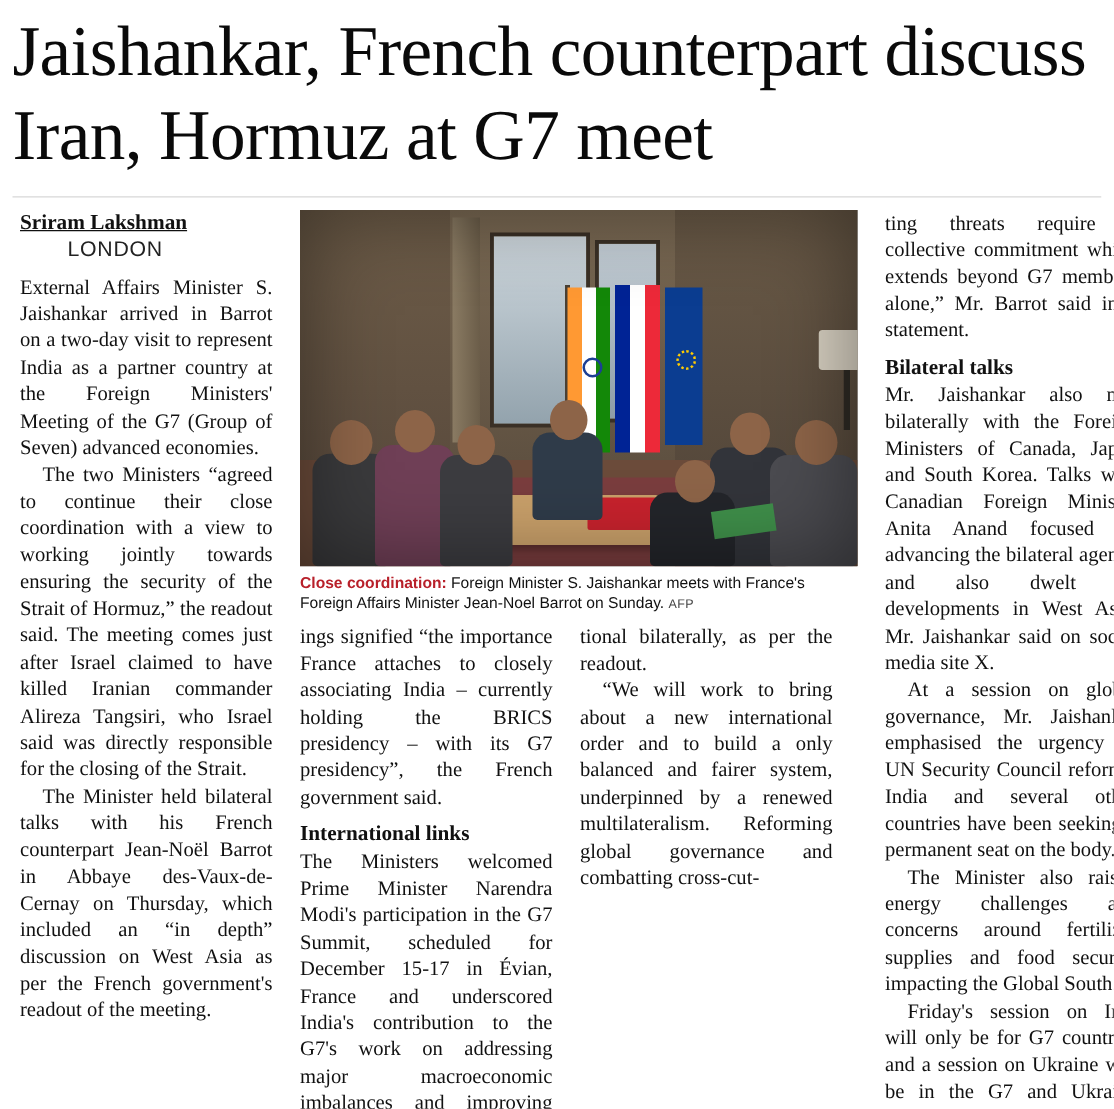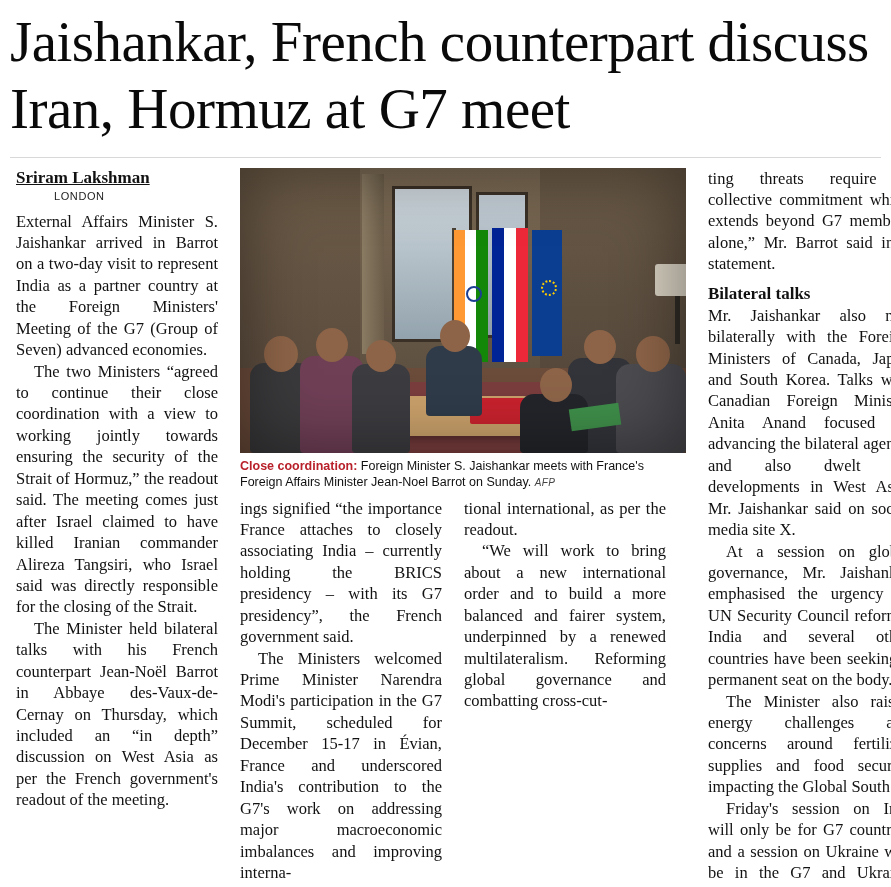--- a/index.html
+++ b/index.html
@@ -52,21 +52,21 @@
   .byline {
     font-family: "Liberation Serif", serif;
     font-weight: bold;
     font-size: 17px;
     text-decoration: underline;
     margin-bottom: 2px;
     color: #111;
   }
   .dateline {
     font-family: "Liberation Sans", sans-serif;
-    font-size: 11px;
+    font-size: 17px;
     letter-spacing: 0.6px;
     color: #222;
     margin-bottom: 9px;
     padding-left: 38px;
   }
   p.body {
     font-family: "Liberation Serif", serif;
     font-size: 16.5px;
     line-height: 1.30;
     text-align: justify;
@@ -103,21 +103,20 @@
     margin-top: 5px;
     width: 446px;
   }
   .caption b {
     color: #b8202a;
   }
   .credit {
     font-size: 10px;
     letter-spacing: 0.3px;
     color: #444;
-    font-style: italic;
   }
   .mid-cols {
     display: flex;
     gap: 22px;
     margin-top: 8px;
   }
   .mid-col {
     width: 202px;
     flex: 0 0 202px;
   }
@@ -220,25 +219,26 @@
           <div class="ph shade-vig"></div>
         </div>
         <div class="caption">
           <b>Close coordination:</b><span> Foreign Minister S. Jaishankar meets with France's Foreign Affairs Minister Jean-Noel Barrot on Sunday.</span> <span class="credit">AFP</span>
         </div>
       </div>
 
       <div class="mid-cols">
         <div class="mid-col">
           <p class="body">ings signified “the importance France attaches to closely associating India – currently holding the BRICS presidency – with its G7 presidency”, the French government said.</p>
+          <div class="subhead">International links</div>
           <p class="body">The Ministers welcomed Prime Minister Narendra Modi's participation in the G7 Summit, scheduled for December 15-17 in Évian, France and underscored India's contribution to the G7's work on addressing major macroeconomic imbalances and improving interna-</p>
         </div>
         <div class="mid-col">
-          <p class="body">tional international, as per the readout.</p>
-          <p class="body">“We will work to bring about a new international order and to build a more balanced and fairer system, underpinned by a renewed multilateralism. Reforming global governance and combatting cross-cut-</p>
+          <p class="body">tional bilaterally, as per the readout.</p>
+          <p class="body">“We will work to bring about a new international order and to build a only balanced and fairer system, underpinned by a renewed multilateralism. Reforming global governance and combatting cross-cut-</p>
         </div>
       </div>
 
     </div>
 
     <div class="col">
       <p class="body">ting threats require a collective commitment which extends beyond G7 members alone,” Mr. Barrot said in a statement.</p>
       <div class="subhead">Bilateral talks</div>
       <p class="body">Mr. Jaishankar also met bilaterally with the Foreign Ministers of Canada, Japan and South Korea. Talks with Canadian Foreign Minister Anita Anand focused on advancing the bilateral agenda and also dwelt on developments in West Asia, Mr. Jaishankar said on social media site X.</p>
       <p class="body">At a session on global governance, Mr. Jaishankar emphasised the urgency of UN Security Council reforms. India and several other countries have been seeking a permanent seat on the body.</p>

